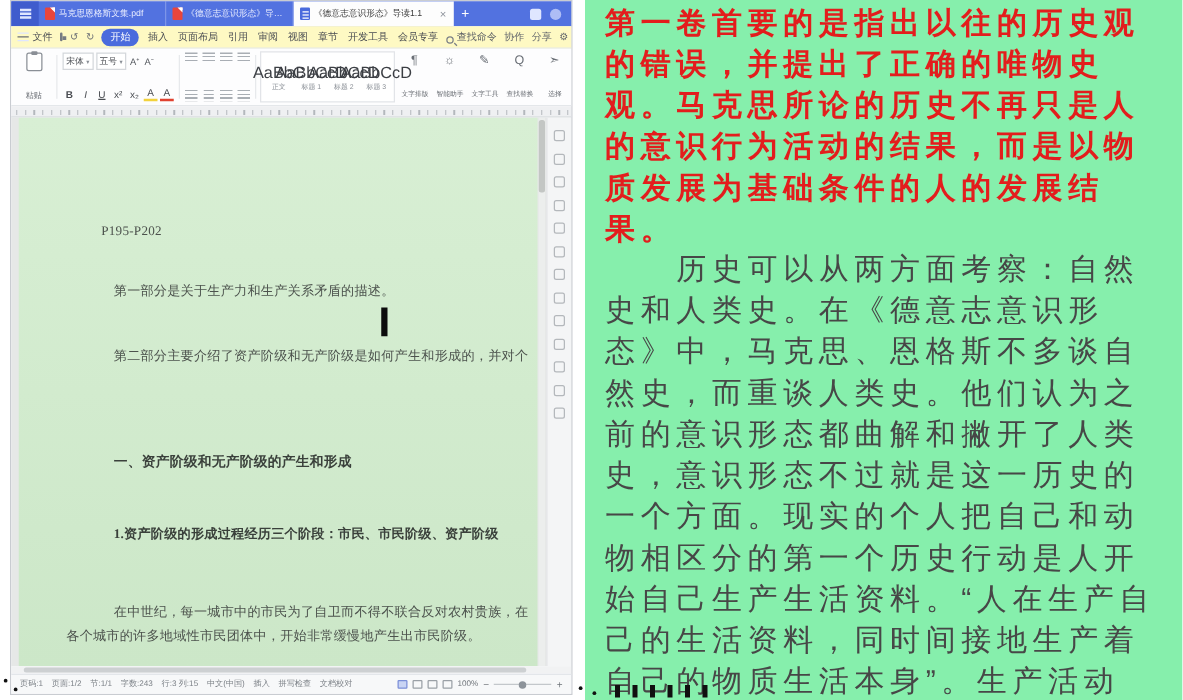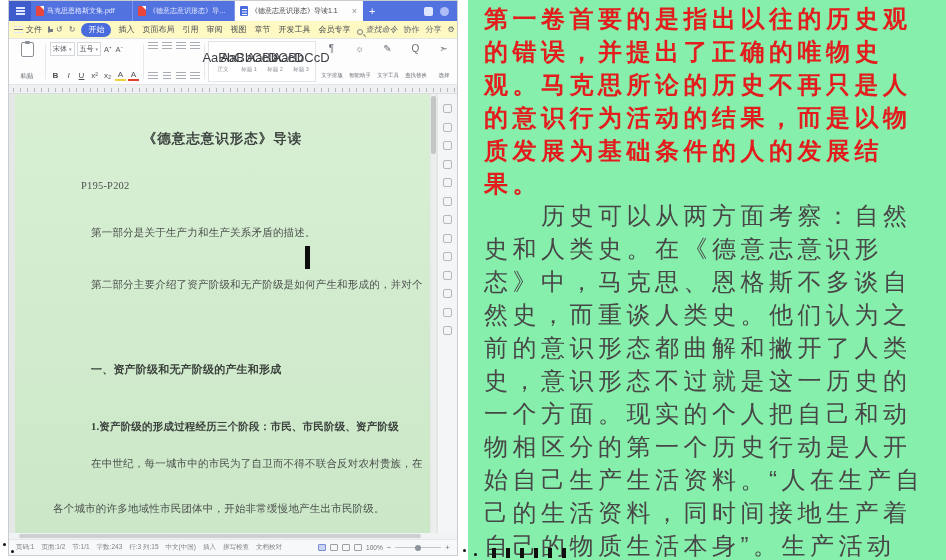--- a/index.html
+++ b/index.html
@@ -29,21 +29,21 @@
   .tb-ic.round { border-radius:50%; background:#aebdf5; }
 
   
   .menubar { position:absolute; left:0; top:20px; right:0; height:18px; background:#fef9c3; border-bottom:1px solid #e4e7ea; display:flex; align-items:center; font-size:8px; color:#4a4d52; padding:0 5px; gap:6px; overflow:hidden; white-space:nowrap; }
   .mb-file { display:flex; align-items:center; gap:3px; }
   .mb-glyph { font-size:8px; color:#6b6f75; }
   .floppy { width:7px; height:7px; border:1px solid #767b82; border-radius:1px; position:relative; }
   .floppy::after { content:""; position:absolute; left:1px; bottom:0; width:3px; height:3px; background:#767b82; }
   .pill { background:#4a6bdd; color:#fff; border-radius:8px; padding:1.5px 7px; font-size:8px; }
   .mb-item { padding:0 1px; }
-  .mb-find { display:flex; align-items:flex-end; gap:2px; color:#5a5e64;font-style:italic; }
+  .mb-find { display:flex; align-items:flex-end; gap:2px; color:#5a5e64; }
   .mag { width:6px; height:6px; border:1px solid #7a7f86; border-radius:50%; position:relative; }
   .mag::after { content:""; position:absolute; left:4.5px; top:4.5px; width:3px; height:1px; background:#7a7f86; transform:rotate(45deg); }
   .mb-right { margin-left:auto; display:flex; align-items:center; gap:6px; color:#61656b; }
 
   
   .toolbar { position:absolute; left:0; top:38px; right:0; height:46px; background:#fdfdfe; border-bottom:1px solid #e4e7ea; display:flex; padding:2px 3px; gap:3px; overflow:hidden; }
   .tsep { width:1px; background:#e7e9ec; margin:3px 0; flex:0 0 auto; }
   .tgroup { display:flex; flex-direction:column; justify-content:space-between; padding:1px 1px; flex:0 0 auto; }
   .paste-group { align-items:center; width:30px; }
   .clipboard { width:13px; height:15px; border:1px solid #8a8f96; border-radius:2px; position:relative; background:#fff; }
@@ -75,21 +75,21 @@
   .page { position:absolute; left:6px; top:0; right:27px; bottom:0; background:linear-gradient(#d8efd4,#cce7c8); }
   .doc-title { position:absolute; top:36px; left:0; width:100%; text-align:center; font-family:"Liberation Serif", serif; font-weight:700; font-size:13.5px; color:#3e4440; letter-spacing:1px; }
   .pline { position:absolute; font-family:Liberation Serif, serif; font-size:10.5px; color:#4c524d; white-space:nowrap; letter-spacing:.2px; }
   .pline.bold { font-weight:700; color:#3a403b; }
   .p0 { top:86px;  left:66px; }
   .p1 { top:132px; left:76px; }
   .p2 { top:184px; left:76px; }
   .p3 { top:221px; left:38px; }
   .p4 { top:268px; left:76px; font-size:11px; }
   .p5 { top:326px; left:76px; }
-  .p6 { top:363px; left:76px; }
+  .p6 { top:389px; left:76px; }
   .p7 { top:408px; left:38px; }
   .cursor { position:absolute; left:296px; top:152px; width:5px; height:23px; background:#0c0c0c; }
   .vscroll { position:absolute; right:21px; top:0; width:5px; bottom:0; background:#eceeed; }
   .vthumb { width:5px; height:58px; background:#c3c6c4; margin-top:2px; border-radius:2px; }
   .side-rail { position:absolute; right:0; top:0; width:20px; bottom:0; background:#f4f5f6; border-left:1px solid #e2e4e6; display:flex; flex-direction:column; align-items:center; padding-top:10px; gap:9.5px; }
   .rail-ic { width:9px; height:9px; border:1px solid #9fa3a8; border-radius:2px; opacity:.75; flex:0 0 auto; }
 
   
   .hscroll { position:absolute; left:0; right:0; bottom:16px; height:6px; background:#f1f2f3; }
   .hthumb { position:absolute; left:10px; right:36px; top:1px; height:4px; background:#cdd0d2; border-radius:2px; }
@@ -257,21 +257,20 @@
       <div class="rtool">
         <span class="glyph">➣</span>
         <span class="t-label">选择</span>
       </div>
     </div>
 
     <div class="ruler"></div>
 
     <div class="canvas">
       <div class="page">
-        <div class="doc-title">《德意志意识形态》导读</div>
         <div class="pline p0">P195-P202</div>
         <div class="pline p1">第一部分是关于生产力和生产关系矛盾的描述。</div>
         <div class="pline p2">第二部分主要介绍了资产阶级和无产阶级是如何产生和形成的，并对个</div>
         <div class="pline p4 bold">一、资产阶级和无产阶级的产生和形成</div>
         <div class="pline p5 bold">1.资产阶级的形成过程经历三个阶段：市民、市民阶级、资产阶级</div>
         <div class="pline p6">在中世纪，每一城市中的市民为了自卫而不得不联合反对农村贵族，在</div>
         <div class="pline p7">各个城市的许多地域性市民团体中，开始非常缓慢地产生出市民阶级。</div>
       </div>
       <div class="cursor"></div>
       <div class="vscroll">

